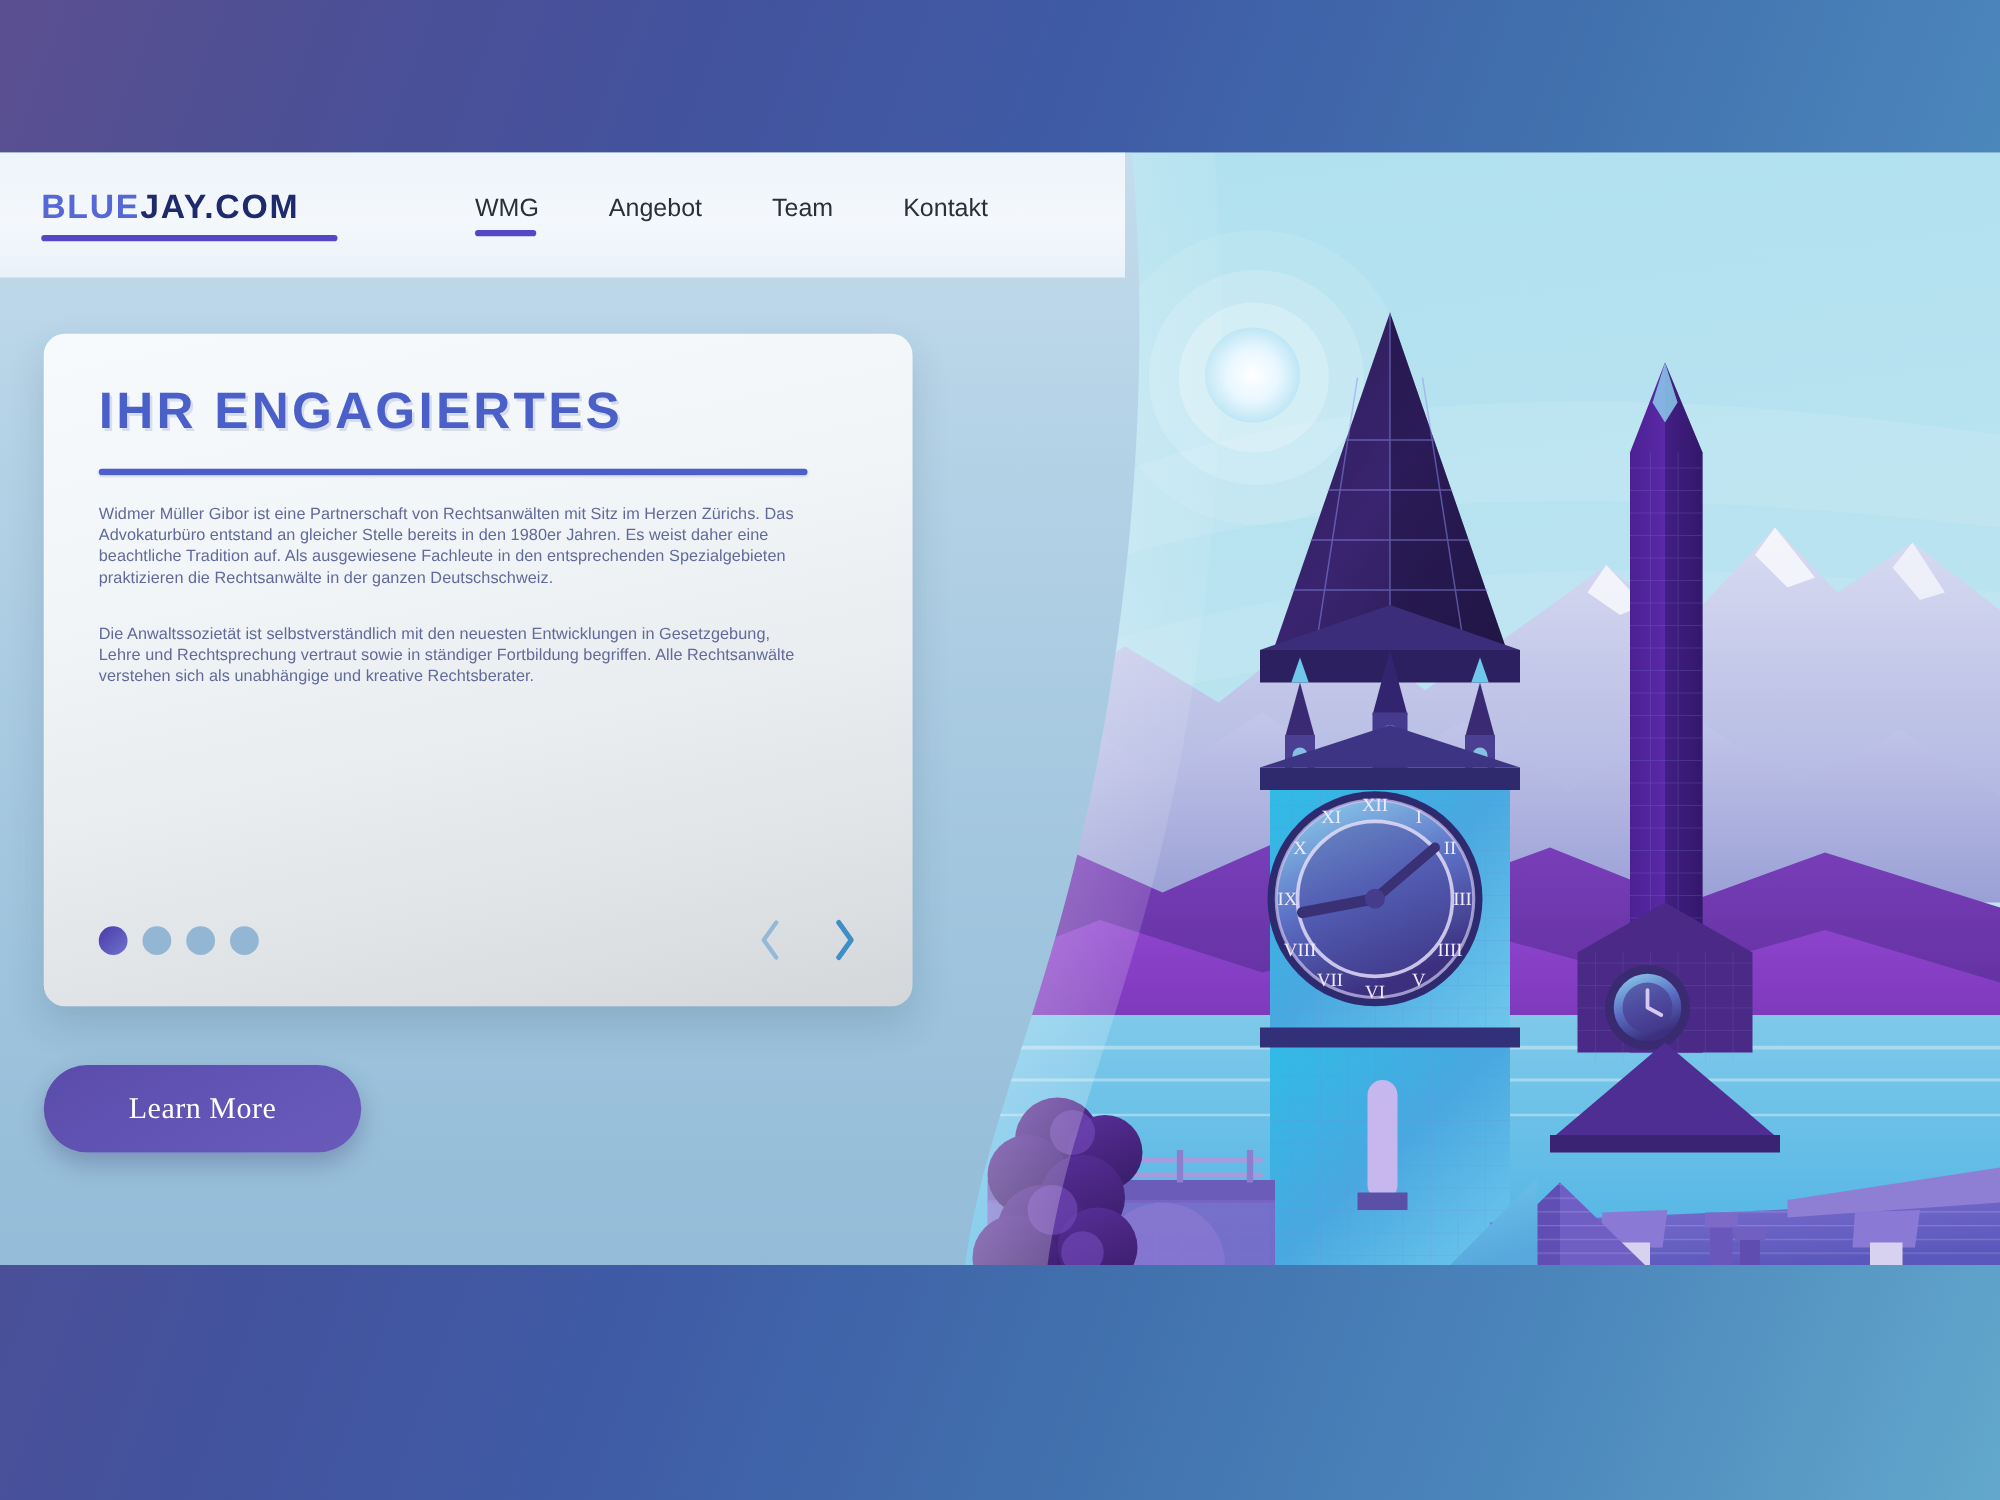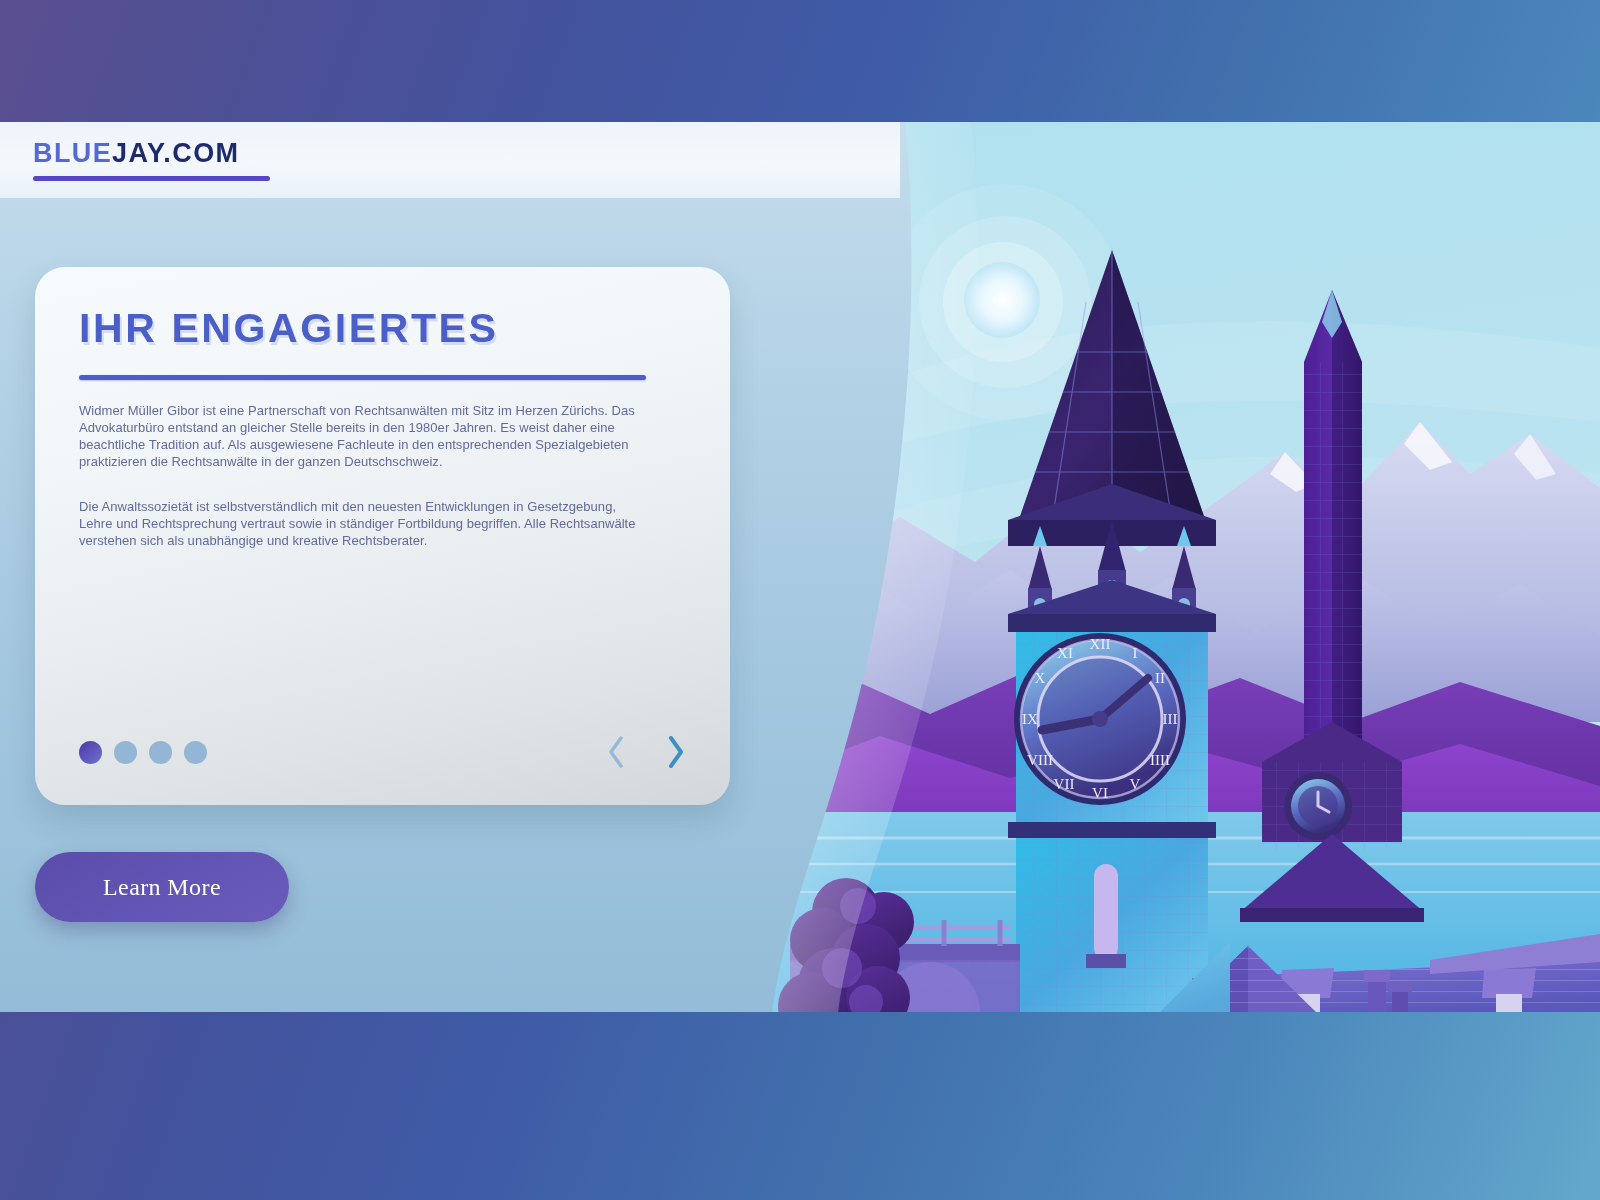--- a/index.html
+++ b/index.html
@@ -39,21 +39,21 @@
   #leftwash {
     position:absolute; left:0; top:0;
     width:1600px; height:890px;
     pointer-events:none;
   }
   #leftwash svg { display:block; width:1600px; height:890px; }
 
   
   #header {
     position:absolute; left:0; top:0;
-    width:900px; height:76px;
+    width:900px; height:100px;
     background:linear-gradient(180deg,#eef4fb 0%,#f4f8fc 55%,#e9f1f9 100%);
     display:flex; align-items:center;
     z-index:6;
   }
   #logo {
     margin-left:33px;
     display:flex; flex-direction:column; align-items:flex-start;
   }
   #logotext {
     font-size:27px; font-weight:700; letter-spacing:1.4px;
@@ -79,21 +79,21 @@
   .navitem.active::after {
     content:""; position:absolute;
     left:0; right:2px; bottom:0; height:5px;
     background:#5446c4; border-radius:3px;
   }
 
   
   #card {
     position:absolute; left:35px; top:145px;
     width:695px; height:538px;
-    border-radius:30px;
+    border-radius:17px;
     background:linear-gradient(168deg,
       #f7fafd 0%, #f3f6f8 30%, #eaedef 58%, #dfe3e6 80%, #d3d7da 100%);
     box-shadow:0 14px 30px rgba(40,60,90,0.16);
     z-index:5;
     overflow:hidden;
   }
   #cardinner { padding:38px 44px 0 44px; }
 
   #h1 {
     font-size:41px; font-weight:800;
@@ -442,20 +442,26 @@
     </div>
 
     <div id="header">
       <div id="logo">
         <div id="logotext">
           <span class="lb">BLUE</span><span class="lj">JAY.COM</span>
         </div>
         <div id="logobar"></div>
       </div>
 
+      <nav id="nav">
+        <div class="navitem active">WMG</div>
+        <div class="navitem">Angebot</div>
+        <div class="navitem">Team</div>
+        <div class="navitem">Kontakt</div>
+      </nav>
     </div>
 
     <div id="card">
       <div id="cardinner">
         <h1 id="h1">
           <span>IHR ENGAGIERTES</span>
         </h1>
         <div id="rule"></div>
         <p class="para">Widmer Müller Gibor ist eine Partnerschaft von Rechtsanwälten mit Sitz im Herzen Zürichs. Das Advokaturbüro entstand an gleicher Stelle bereits in den 1980er Jahren. Es weist daher eine beachtliche Tradition auf. Als ausgewiesene Fachleute in den entsprechenden Spezialgebieten praktizieren die Rechtsanwälte in der ganzen Deutschschweiz.</p>
         <p class="para second">Die Anwaltssozietät ist selbstverständlich mit den neuesten Entwicklungen in Gesetzgebung, Lehre und Rechtsprechung vertraut sowie in ständiger Fortbildung begriffen. Alle Rechtsanwälte verstehen sich als unabhängige und kreative Rechtsberater.</p>

